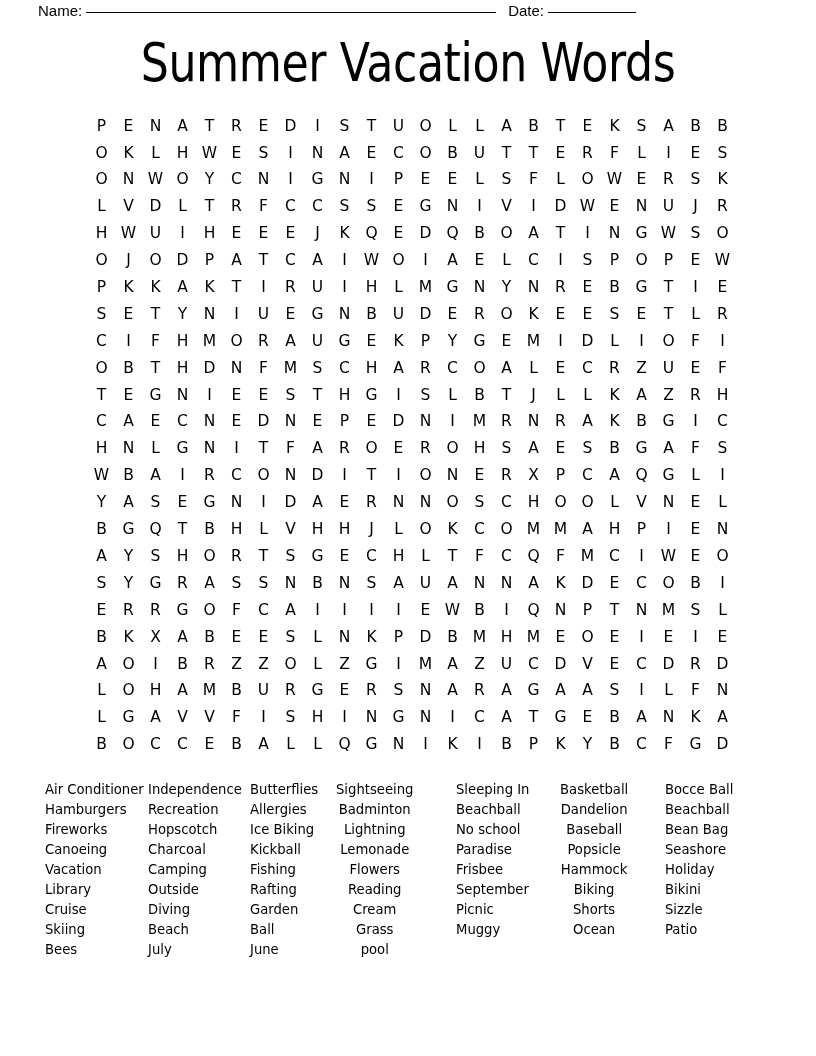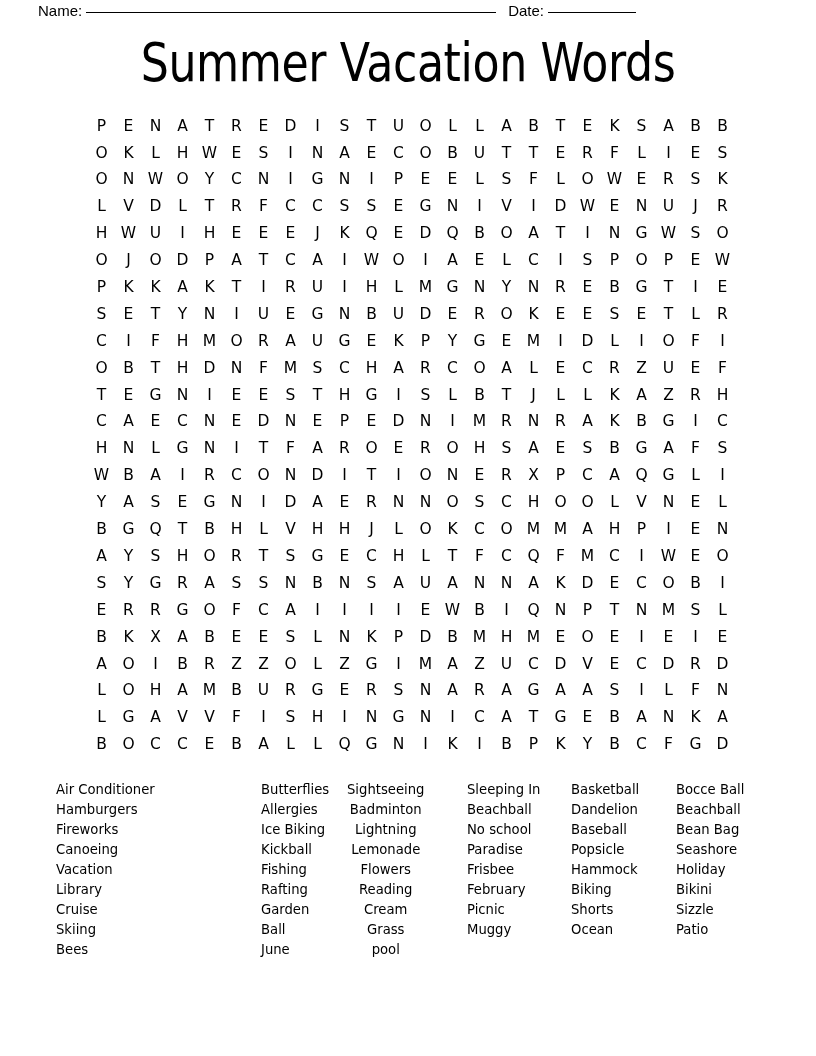--- a/index.html
+++ b/index.html
@@ -98,32 +98,31 @@
     width: 816px;
     height: 190px;
   }
   .wl-col {
     position: absolute;
     top: 0;
     font-family: "DejaVu Sans", sans-serif;
     font-size: 13.2px;
     line-height: 20px;
     white-space: nowrap;
-    margin-left: 11px;
   }
   .wl-col .w {
     display: block;
     height: 20px;
   }
   .wl-c0 { left: 45px; }
   .wl-c1 { left: 148px; }
   .wl-c2 { left: 250px; }
   .wl-c3 { left: 336px; text-align: center; }
   .wl-c4 { left: 456px; }
-  .wl-c5 { left: 560px; }
+  .wl-c5 { left: 560px; text-align: center; }
   .wl-c6 { left: 665px; }
 </style>
 </head>
 <body>
 
 <div class="nameline">
   <span class="lbl-name">Name:</span>
   <span class="rule-long"></span>
   <span class="lbl-date">Date:</span>
   <span class="rule-short"></span>
@@ -763,20 +762,31 @@
       <span class="w">Air Conditioner</span>
       <span class="w">Hamburgers</span>
       <span class="w">Fireworks</span>
       <span class="w">Canoeing</span>
       <span class="w">Vacation</span>
       <span class="w">Library</span>
       <span class="w">Cruise</span>
       <span class="w">Skiing</span>
       <span class="w">Bees</span>
     </div>
+    <div class="wl-col wl-c1">
+      <span class="w">Independence</span>
+      <span class="w">Recreation</span>
+      <span class="w">Hopscotch</span>
+      <span class="w">Charcoal</span>
+      <span class="w">Camping</span>
+      <span class="w">Outside</span>
+      <span class="w">Diving</span>
+      <span class="w">Beach</span>
+      <span class="w">July</span>
+    </div>
     <div class="wl-col wl-c2">
       <span class="w">Butterflies</span>
       <span class="w">Allergies</span>
       <span class="w">Ice Biking</span>
       <span class="w">Kickball</span>
       <span class="w">Fishing</span>
       <span class="w">Rafting</span>
       <span class="w">Garden</span>
       <span class="w">Ball</span>
       <span class="w">June</span>
@@ -791,21 +801,21 @@
       <span class="w">Cream</span>
       <span class="w">Grass</span>
       <span class="w">pool</span>
     </div>
     <div class="wl-col wl-c4">
       <span class="w">Sleeping In</span>
       <span class="w">Beachball</span>
       <span class="w">No school</span>
       <span class="w">Paradise</span>
       <span class="w">Frisbee</span>
-      <span class="w">February</span>
+      <span class="w">September</span>
       <span class="w">Picnic</span>
       <span class="w">Muggy</span>
     </div>
     <div class="wl-col wl-c5">
       <span class="w">Basketball</span>
       <span class="w">Dandelion</span>
       <span class="w">Baseball</span>
       <span class="w">Popsicle</span>
       <span class="w">Hammock</span>
       <span class="w">Biking</span>

